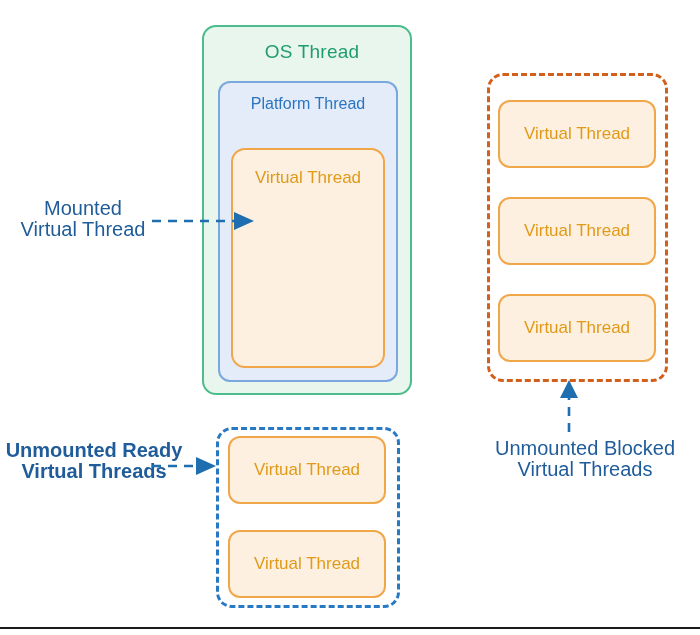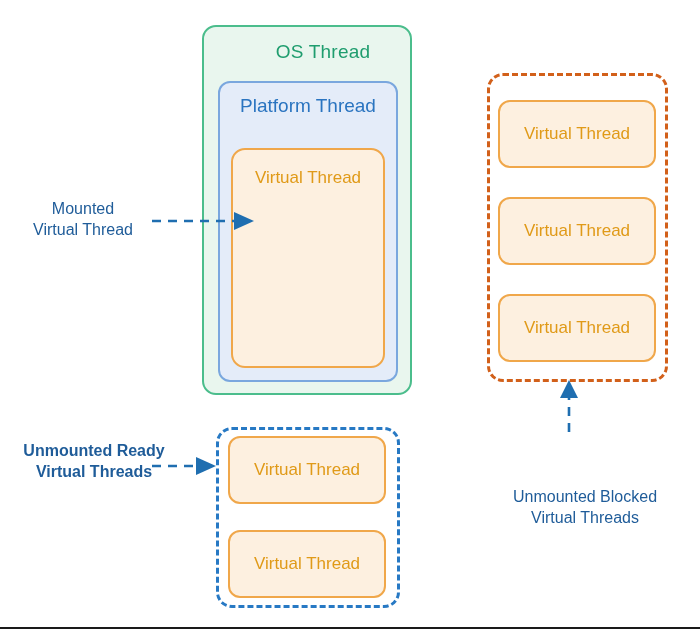--- a/index.html
+++ b/index.html
@@ -25,21 +25,21 @@
     top: 25px;
     width: 210px;
     height: 370px;
     box-sizing: border-box;
     background: #e9f6ee;
     border: 2px solid #4bbd8c;
     border-radius: 14px;
   }
   .os-thread-label {
     position: absolute;
-    left: 16px;
+    left: 5px;
     top: 14px;
     width: 100%;
     text-align: center;
     color: #1f9d6e;
     font-size: 19px;
     letter-spacing: 0.2px;
   }
 
   
   .platform-thread {
@@ -53,21 +53,21 @@
     border: 2px solid #7aa7de;
     border-radius: 12px;
   }
   .platform-thread-label {
     position: absolute;
     left: 0;
     top: 12px;
     width: 100%;
     text-align: center;
     color: #2a74c0;
-    font-size: 19px;
+    font-size: 16px;
   }
 
   
   .vt {
     position: absolute;
     box-sizing: border-box;
     background: #fdf0e0;
     border: 2px solid #f0a74a;
     border-radius: 12px;
   }
@@ -119,41 +119,40 @@
     top: 427px;
     width: 184px;
     height: 181px;
     border: 3px dashed #2779c4;
   }
 
   
   .callout {
     position: absolute;
     color: #1f5c99;
-    font-size: 16px;
+    font-size: 20px;
     line-height: 21px;
     text-align: center;
     white-space: pre-line;
   }
   .callout-mounted {
     left: 18px;
     top: 198px;
     width: 130px;
   }
   .callout-ready {
     left: 4px;
     top: 440px;
     width: 180px;
     font-weight: bold;
   }
   .callout-blocked {
     left: 480px;
     top: 438px;
     width: 210px;
-    margin-top: 48px;
   }
 
   
   .arrow {
     position: absolute;
   }
   .arrow-mounted { left: 150px; top: 208px; }
   .arrow-ready   { left: 150px; top: 453px; }
   .arrow-blocked { left: 556px; top: 378px; }
 

